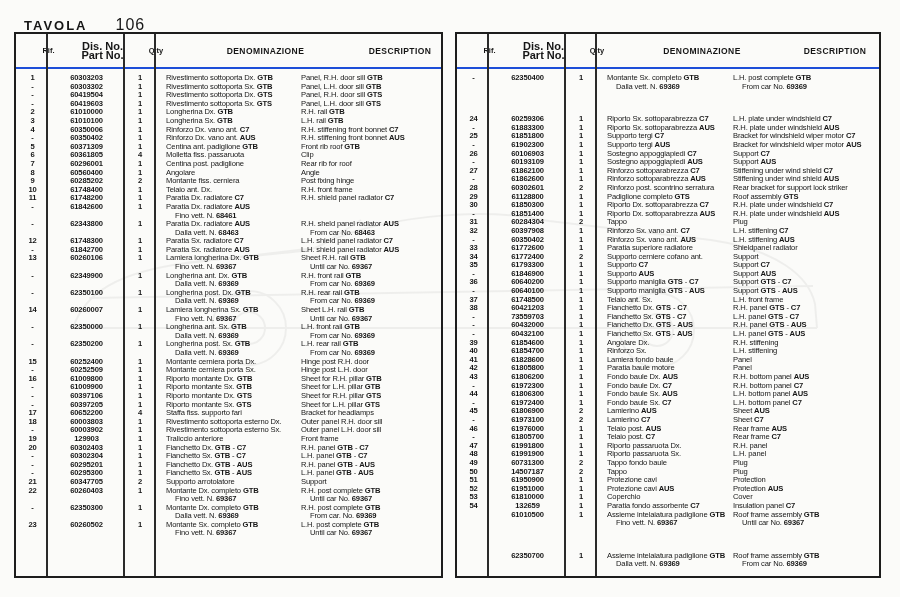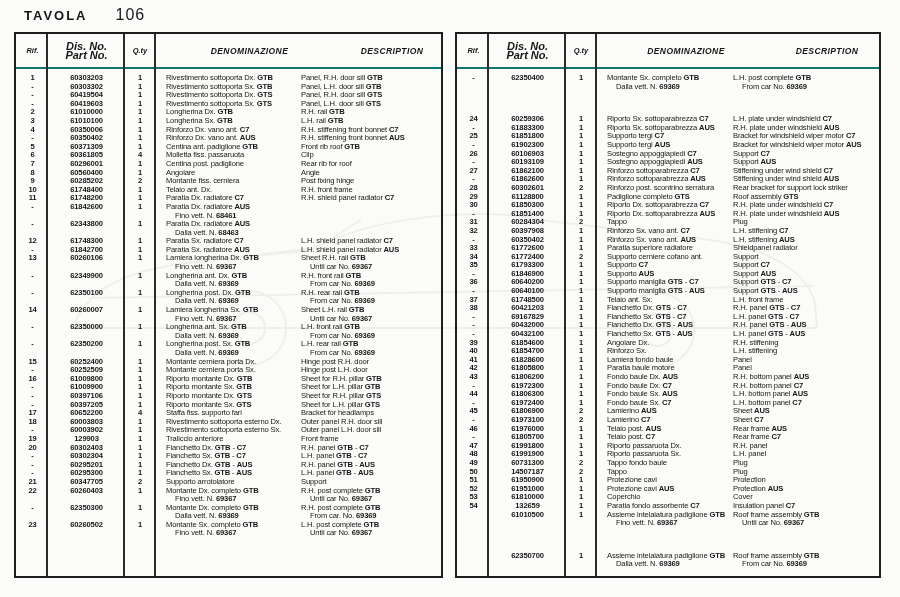--- a/index.html
+++ b/index.html
@@ -1,42 +1,42 @@
 <!DOCTYPE html>
 <html><head>
 <meta charset="utf-8">
 <style>
   html,body{margin:0;padding:0;}
   body{
     width:900px;height:597px;position:relative;overflow:hidden;
     background:#fbfbf9;color:#161616;
     font-family:"Liberation Sans", sans-serif;
   }
-  .page-header{position:absolute;left:24px;top:6px;display:flex;align-items:baseline;gap:28px;z-index:2;}
+  .page-header{position:absolute;left:24px;top:16px;display:flex;align-items:baseline;gap:28px;z-index:2;}
   .page-title{font-size:13px;font-weight:bold;letter-spacing:2px;}
   .table-number{font-size:16px;font-weight:normal;letter-spacing:1px;}
 
   .watermark{position:absolute;left:65px;top:160px;width:770px;height:250px;opacity:.11;z-index:0;}
 
   .ptable{
     position:absolute;top:32px;height:546px;z-index:1;
     border:2px solid #1d1d1d;background:transparent;box-sizing:border-box;
   }
   .ptable.left{left:14px;width:429px;}
   .ptable.right{left:455px;width:426px;}
 
   .vrule{position:absolute;top:0;bottom:0;width:2px;border-left:1px solid #2a2a2a;border-right:1px solid #2a2a2a;box-sizing:border-box;}
   .v1{left:30px;}
   .v2{left:107px;}
   .v3{left:138px;}
 
   .thead{
-    height:33px;border-bottom:2px solid #0f766e;
+    height:33px;border-bottom:2px solid #1d4ed8;
     display:grid;grid-template-columns:33px 75px 32px 143px 1fr;
-    align-items:center;font-style:italic;font-weight:bold;
+    align-items:center;font-weight:bold;padding-left:16px;
   }
   .ptable.right .thead{grid-template-columns:33px 75px 32px 134px 1fr;}
   .h-rif,.h-qty{font-size:7.5px;text-align:center;}
   .h-dis{font-size:11px;text-align:center;display:flex;flex-direction:column;line-height:9px;}
   .h-den,.h-desc{font-size:8.5px;text-align:center;letter-spacing:.4px;margin-left:44px;}
 
   .tbody{position:relative;padding-top:5px;}
   .trow{
     display:grid;grid-template-columns:33px 75px 32px 143px 1fr;
     font-size:7.6px;line-height:8.6px;letter-spacing:-0.15px;
@@ -197,20 +197,21 @@
         <div class="c-rif">-</div>
         <div class="c-part">61842600</div>
         <div class="c-qty">1</div>
         <div class="c-den">Paratia Dx. radiatore <b>AUS</b><span class="cont">Fino vett. N. <b>68461</b></span></div>
       </div>
       <div class="trow">
         <div class="c-rif">-</div>
         <div class="c-part">62343800</div>
         <div class="c-qty">1</div>
         <div class="c-den">Paratia Dx. radiatore <b>AUS</b><span class="cont">Dalla vett. N. <b>68463</b></span></div>
+        <div class="c-desc">R.H. sheld panel radiator <b>AUS</b><span class="cont">From car No. <b>68463</b></span></div>
       </div>
       <div class="trow">
         <div class="c-rif">12</div>
         <div class="c-part">61748300</div>
         <div class="c-qty">1</div>
         <div class="c-den">Paratia Sx. radiatore <b>C7</b></div>
         <div class="c-desc">L.H. shield panel radiator <b>C7</b></div>
       </div>
       <div class="trow">
         <div class="c-rif">-</div>
@@ -568,21 +569,21 @@
       </div>
       <div class="trow">
         <div class="c-rif">38</div>
         <div class="c-part">60421203</div>
         <div class="c-qty">1</div>
         <div class="c-den">Fianchetto Dx. <b>GTS</b> - <b>C7</b></div>
         <div class="c-desc">R.H. panel <b>GTS</b> - <b>C7</b></div>
       </div>
       <div class="trow">
         <div class="c-rif">-</div>
-        <div class="c-part">69167829</div>
+        <div class="c-part">73559703</div>
         <div class="c-qty">1</div>
         <div class="c-den">Fianchetto Sx. <b>GTS</b> - <b>C7</b></div>
         <div class="c-desc">L.H. panel <b>GTS</b> - <b>C7</b></div>
       </div>
       <div class="trow">
         <div class="c-rif">-</div>
         <div class="c-part">60432000</div>
         <div class="c-qty">1</div>
         <div class="c-den">Fianchetto Dx. <b>GTS</b> - <b>AUS</b></div>
         <div class="c-desc">R.H. panel <b>GTS</b> - <b>AUS</b></div>

